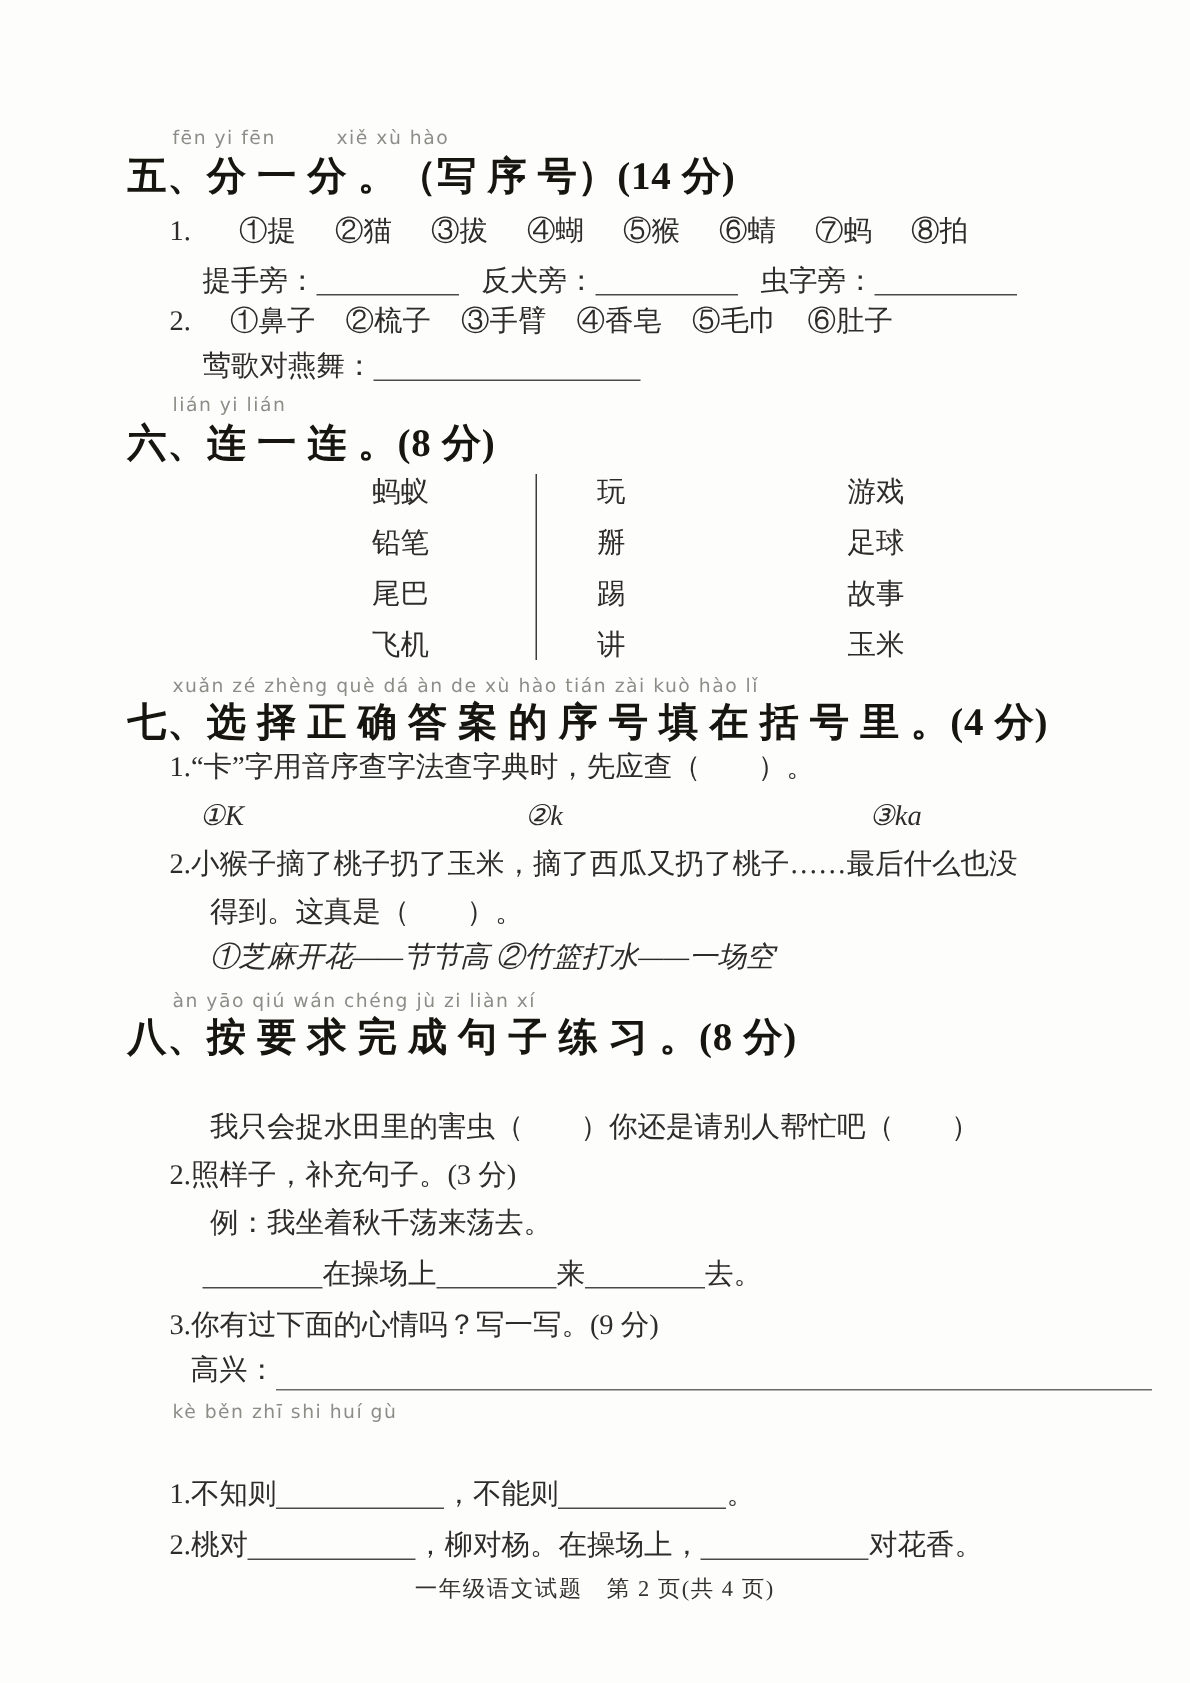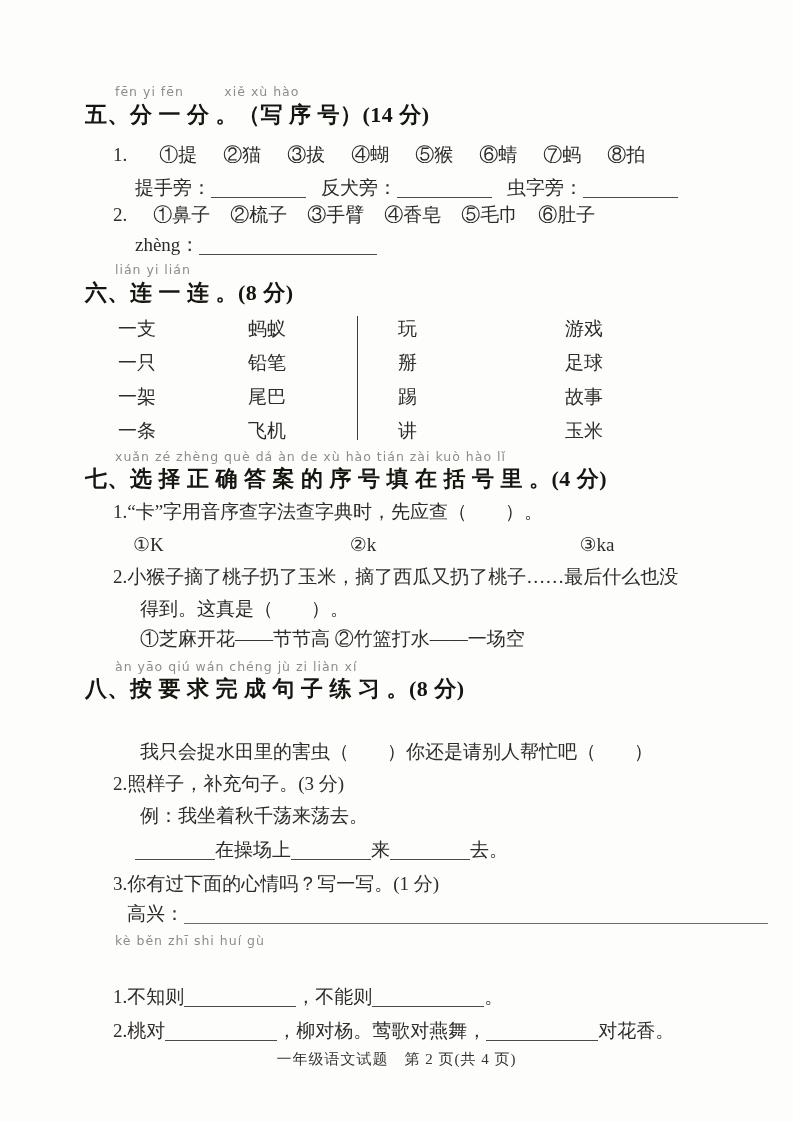--- a/index.html
+++ b/index.html
@@ -8,34 +8,34 @@
   #page {
     position:relative; width:793px; height:1122px;
     background:#fdfdfb; color:#2e2c28; overflow:hidden;
   }
   .content { position:absolute; left:85px; top:0; width:683px; height:100%; }
   .row { position:absolute; white-space:nowrap; font-size:19px; color:#2e2c28; line-height:1.3; }
   .pinyin {
     font-family:"DejaVu Sans","Liberation Sans",sans-serif;
     font-size:12.5px; color:#8d8d88; letter-spacing:1px;text-align:right;
   }
-  .title { font-weight:700; font-size:22px; color:#17150f; letter-spacing:0.5px; }
+  .title { font-weight:700; font-size:26px; color:#17150f; letter-spacing:0.5px; }
   .num { margin-right:6px; }
   .items { display:flex; }
   .items.g26 { gap:26px; }
   .items.g20 { gap:20px; }
   .bl {
     display:inline-block; height:1em; vertical-align:-4px;
     border-bottom:1.5px solid #4a4a46;
   }
-  .blank-group { display:flex; align-items:center; }
+  .blank-group { display:flex; align-items:flex-end; }
   .match-col { position:absolute; top:0; display:flex; flex-direction:column; }
   .match-col > span { height:34px; line-height:34px; font-size:19px; }
   .divider { position:absolute; width:0; border-left:1.5px solid #3f3d39; }
-  .opt { display:inline-block; }
+  .opt { display:inline-block;font-style:italic; }
   .footer {
     position:absolute; left:0; width:793px; text-align:center;
     font-size:15px; color:#34322d; letter-spacing:1px;
   }
 </style>
 </head>
 <body>
 
 <div id="page">
   <div class="content">
@@ -72,34 +72,28 @@
         <span>②梳子</span>
         <span>③手臂</span>
         <span>④香皂</span>
         <span>⑤毛巾</span>
         <span>⑥肚子</span>
       </span>
     </div>
 
     <div class="row" style="top:233px;left:50px">
       <span class="blank-group" style="gap:16px">
-        <span><span>zhèng：</span><span class="bl" style="width:178px"></span></span>
+        <span><span>莺歌对燕舞：</span><span class="bl" style="width:178px"></span></span>
       </span>
     </div>
 
     <div class="row pinyin" style="top:262px;left:30px">lián  yi  lián</div>
     <div class="row title" style="top:279px;left:0">六、连 一 连 。(8 分)</div>
 
     <div class="row" style="top:312px;left:0;height:140px;width:683px">
-      <div class="match-col" style="left:33px">
-        <span>一支</span>
-        <span>一只</span>
-        <span>一架</span>
-        <span>一条</span>
-      </div>
       <div class="match-col" style="left:163px">
         <span>蚂蚁</span>
         <span>铅笔</span>
         <span>尾巴</span>
         <span>飞机</span>
       </div>
       <div class="divider" style="left:272px;top:4px;height:124px"></div>
       <div class="match-col" style="left:313px">
         <span>玩</span>
         <span>掰</span>
@@ -135,34 +129,34 @@
     <div class="row title" style="top:675px;left:0">八、按 要 求 完 成 句 子 练 习 。(8 分)</div>
 
     <div class="row" style="top:740px;left:55px">我只会捉水田里的害虫（　　）你还是请别人帮忙吧（　　）</div>
 
     <div class="row" style="top:772px;left:28px">2.照样子，补充句子。(3 分)</div>
     <div class="row" style="top:804px;left:55px">例：我坐着秋千荡来荡去。</div>
     <div class="row" style="top:838px;left:50px">
       <span class="bl" style="width:80px"></span><span>在操场上</span><span class="bl" style="width:80px"></span><span>来</span><span class="bl" style="width:80px"></span><span>去。</span>
     </div>
 
-    <div class="row" style="top:872px;left:28px">3.你有过下面的心情吗？写一写。(1 分)</div>
+    <div class="row" style="top:872px;left:28px">3.你有过下面的心情吗？写一写。(9 分)</div>
     <div class="row" style="top:902px;left:42px;width:641px">
       <span class="blank-group">
         <span>高兴：</span>
         <span class="bl" style="flex:1;border-bottom-color:#6a6a66"></span>
       </span>
     </div>
 
     <div class="row pinyin" style="top:933px;left:30px">kè  běn  zhī  shi  huí  gù</div>
 
     <div class="row" style="top:985px;left:28px">
       <span>1.不知则</span><span class="bl" style="width:112px"></span><span>，不能则</span><span class="bl" style="width:112px"></span><span>。</span>
     </div>
 
     <div class="row" style="top:1019px;left:28px">
-      <span>2.桃对</span><span class="bl" style="width:112px"></span><span>，柳对杨。莺歌对燕舞，</span><span class="bl" style="width:112px"></span><span>对花香。</span>
+      <span>2.桃对</span><span class="bl" style="width:112px"></span><span>，柳对杨。在操场上，</span><span class="bl" style="width:112px"></span><span>对花香。</span>
     </div>
 
   </div>
 
   <div class="footer" style="top:1050px">一年级语文试题　第 2 页(共 4 页)</div>
 </div>
 
 </body></html>

